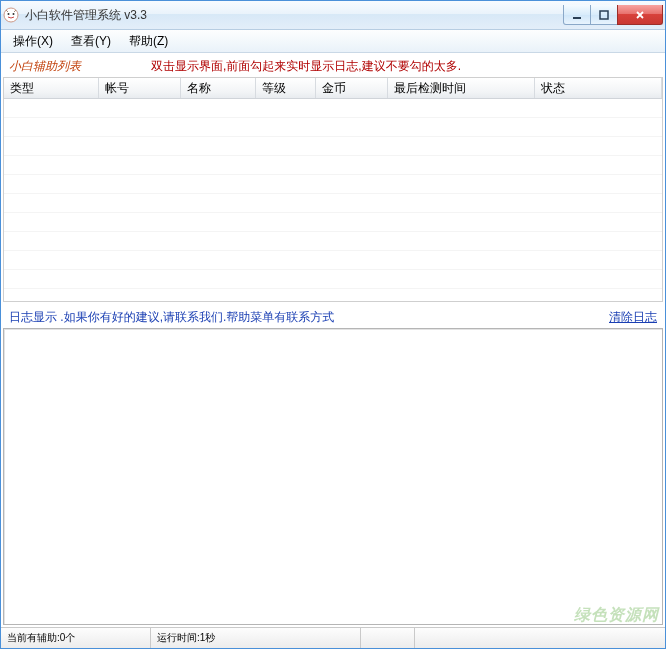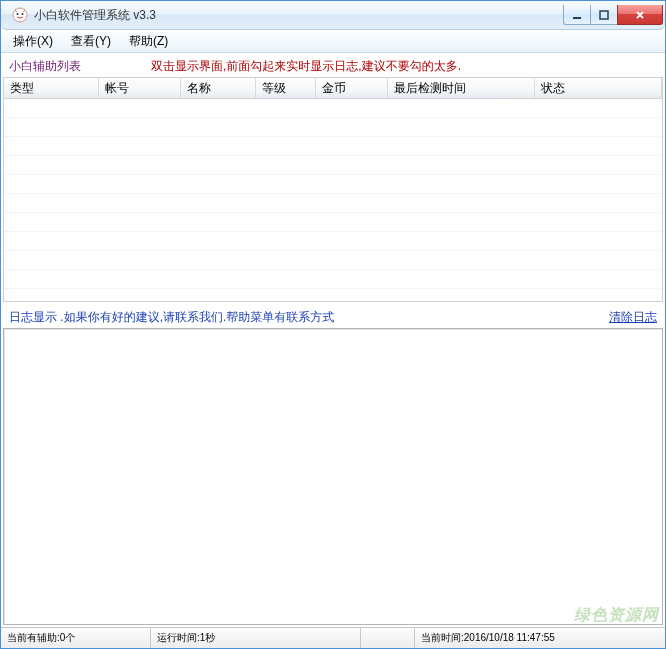--- a/index.html
+++ b/index.html
@@ -1,36 +1,36 @@
 <!DOCTYPE html>
 <html><head>
 <meta charset="utf-8">
 <style>
   html,body{margin:0;padding:0;font-family:"Microsoft YaHei","SimSun",Tahoma,sans-serif;font-size:12px;color:#000;background:#fff;}
   .window{width:666px;height:649px;box-sizing:border-box;background:#fff;border:1px solid #4a90d9;display:flex;flex-direction:column;position:relative;}
   
-  .titlebar{height:28px;background:linear-gradient(to bottom,#f7fbff 0%,#eaf3fb 45%,#d7e8f7 46%,#e3eef9 100%);display:flex;align-items:center;padding:0 0 0 11px;border-bottom:1px solid #b7cde2;border-radius:6px;}
+  .titlebar{height:28px;background:linear-gradient(to bottom,#f7fbff 0%,#eaf3fb 45%,#d7e8f7 46%,#e3eef9 100%);display:flex;align-items:center;padding:0 0 0 2px;border-bottom:1px solid #b7cde2;}
   .titlebar .appicon{width:16px;height:16px;margin-right:6px;display:flex;align-items:center;justify-content:center;}
   .titlebar .appicon svg{width:16px;height:16px;}
   .titlebar .title{color:#333;flex:0 0 auto;}
   .titlebar .spacer{flex:1;}
   .winbtns{display:flex;height:20px;margin-right:2px;}
   .winbtn{width:28px;height:20px;border:1px solid #8aa8c8;border-top:none;margin-left:-1px;background:linear-gradient(to bottom,#f5fbff 0%,#d9ecfb 50%,#cfe6f9 51%,#e8f4fd 100%);display:flex;align-items:center;justify-content:center;box-sizing:border-box;}
   .winbtn:first-child{border-top-left-radius:0;border-bottom-left-radius:3px;}
   .winbtn:last-child{border-bottom-right-radius:3px;}
   .winbtn.close{width:46px;background:linear-gradient(to bottom,#f7a3a0 0%,#e8736f 45%,#d9423c 46%,#c93832 100%);border-color:#9b2e29;}
   .winbtn svg{width:12px;height:12px;}
   
   .menubar{height:22px;background:linear-gradient(to bottom,#fdfefe,#e9f2f9);border-bottom:1px solid #c9d8e6;display:flex;align-items:center;padding:0 4px;gap:2px;}
   .menuitem{padding:2px 8px;cursor:default;}
   
   .client{flex:1;display:flex;flex-direction:column;padding:2px;box-sizing:border-box;min-height:0;}
   
   .headerstrip{height:22px;display:flex;align-items:center;padding:0 6px;gap:40px;}
-  .headerstrip .left{color:#701a75;font-weight:500;}
+  .headerstrip .left{color:#c2410c;font-weight:500;font-style:italic;}
   .headerstrip .right{color:#b00000;flex:1;text-align:left;padding-left:30px;}
   
   .tablewrap{border:1px solid #cfcfcf;height:225px;box-sizing:border-box;display:flex;flex-direction:column;background:#fff;}
   .thead{display:flex;height:20px;background:linear-gradient(to bottom,#ffffff,#f2f4f6 70%,#e8ebef);border-bottom:1px solid #d0d4d9;}
   .th{border-right:1px solid #d7dbe0;padding:2px 6px;box-sizing:border-box;white-space:nowrap;overflow:hidden;}
   .tbody{flex:1;overflow:auto;background:#fff;position:relative;}
   .rowlines{position:absolute;inset:0;background-image:linear-gradient(to bottom,transparent 0,transparent 18px,#f4f4f4 18px,#f4f4f4 19px);background-size:100% 19px;}
   
   .logheader{height:22px;display:flex;align-items:center;padding:0 6px;margin-top:4px;justify-content:flex-end;}
   .logheader .left{color:#1a3fb3;}
@@ -119,17 +119,16 @@
     </div>
 
     <div class="logbox"></div>
 
   </div>
 
   <div class="statusbar">
     <div class="statuscell c1">当前有辅助:0个</div>
     <div class="statuscell c2">运行时间:1秒</div>
     <div class="statuscell c3"></div>
-    <div class="statuscell c4">当前时间:2016/10/18 11:47:55</div>
   </div>
 
   <div class="watermark">绿色资源网</div>
 </div>
 
 </body></html>

